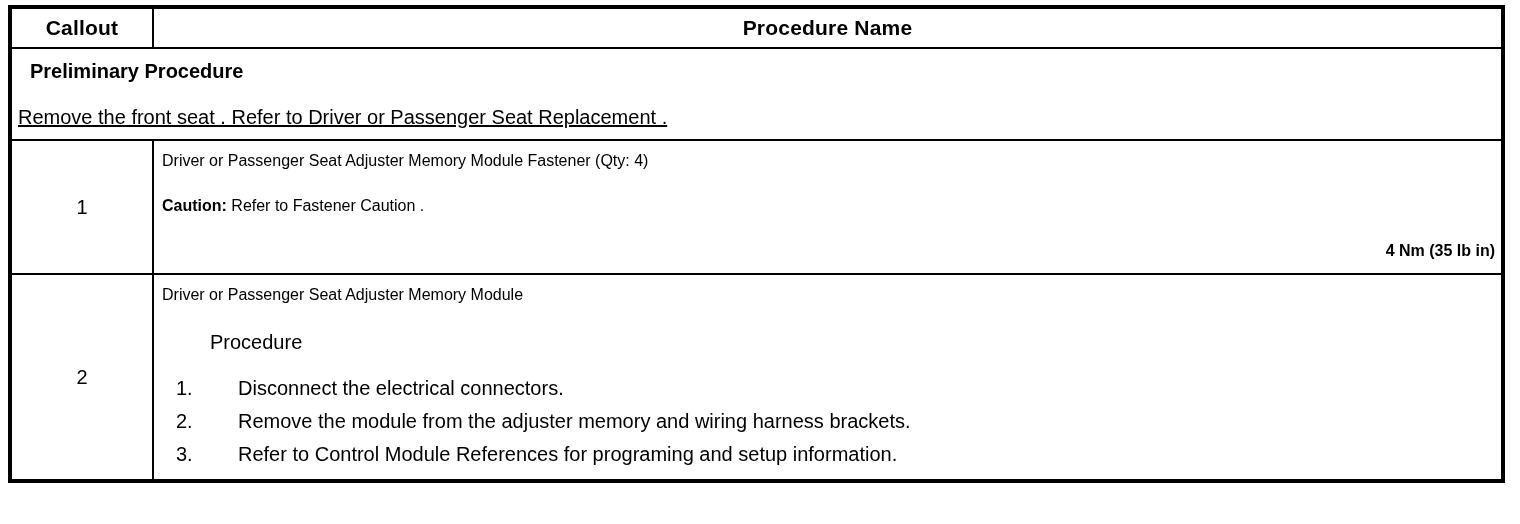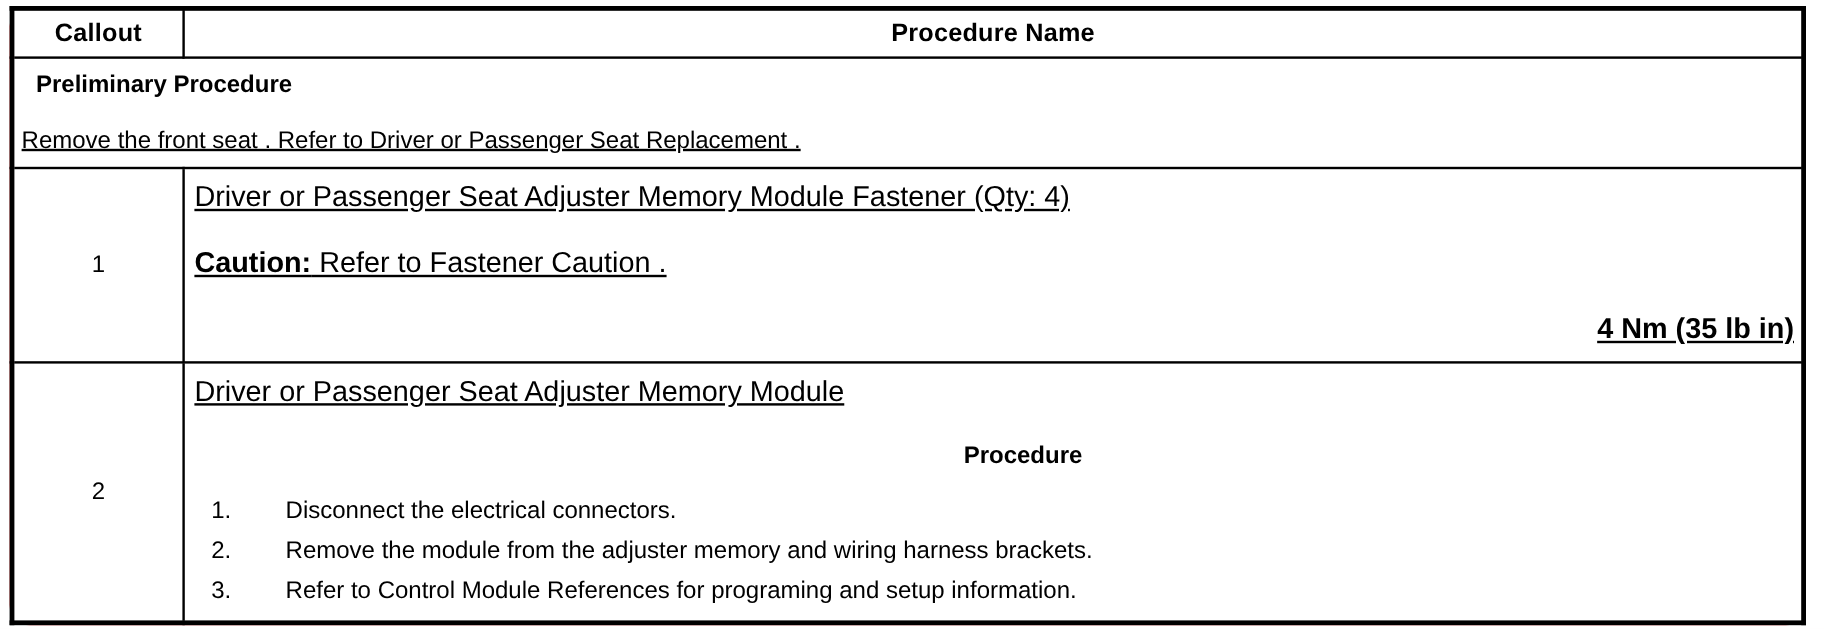--- a/index.html
+++ b/index.html
@@ -22,21 +22,21 @@
     background: #ffffff;
   }
 
   table.parts-table {
     position: absolute;
     left: 8px;
     top: 5px;
     width: 1497px;
     border-collapse: collapse;
     table-layout: fixed;
-    background: #ef4444;
+    background: #f9a8d4;
     border-radius: 17px;
   }
 
   table.parts-table,
   table.parts-table > tbody > tr > td,
   table.parts-table > tbody > tr > th {
     border: 2px solid #000000;
   }
 
   
@@ -92,34 +92,32 @@
   }
 
   td.component-cell {
     padding: 10px 6px 12px 8px;
     font-size: 20px;
     line-height: 1.25;
   }
 
   .comp-line {
     margin: 0 0 26px 0;
-    font-size: 24px;
-    line-height: 1.2;
-    text-decoration: underline;
+    font-size: 16px;
+    line-height: 1.2;
   }
   .comp-line:last-child { margin-bottom: 0; text-align: right; }
 
   .bold { font-weight: bold; }
 
   .proc-heading {
-    font-weight: bold;
+    font-weight: normal;
     font-size: 20px;
     margin: 26px 0 22px 48px;
     line-height: 1.2;
-    text-align: center;
   }
 
   ol.proc-list {
     margin: 0 0 0 0;
     padding: 0;
     list-style: none;
     font-size: 20px;
   }
   ol.proc-list > li {
     position: relative;

